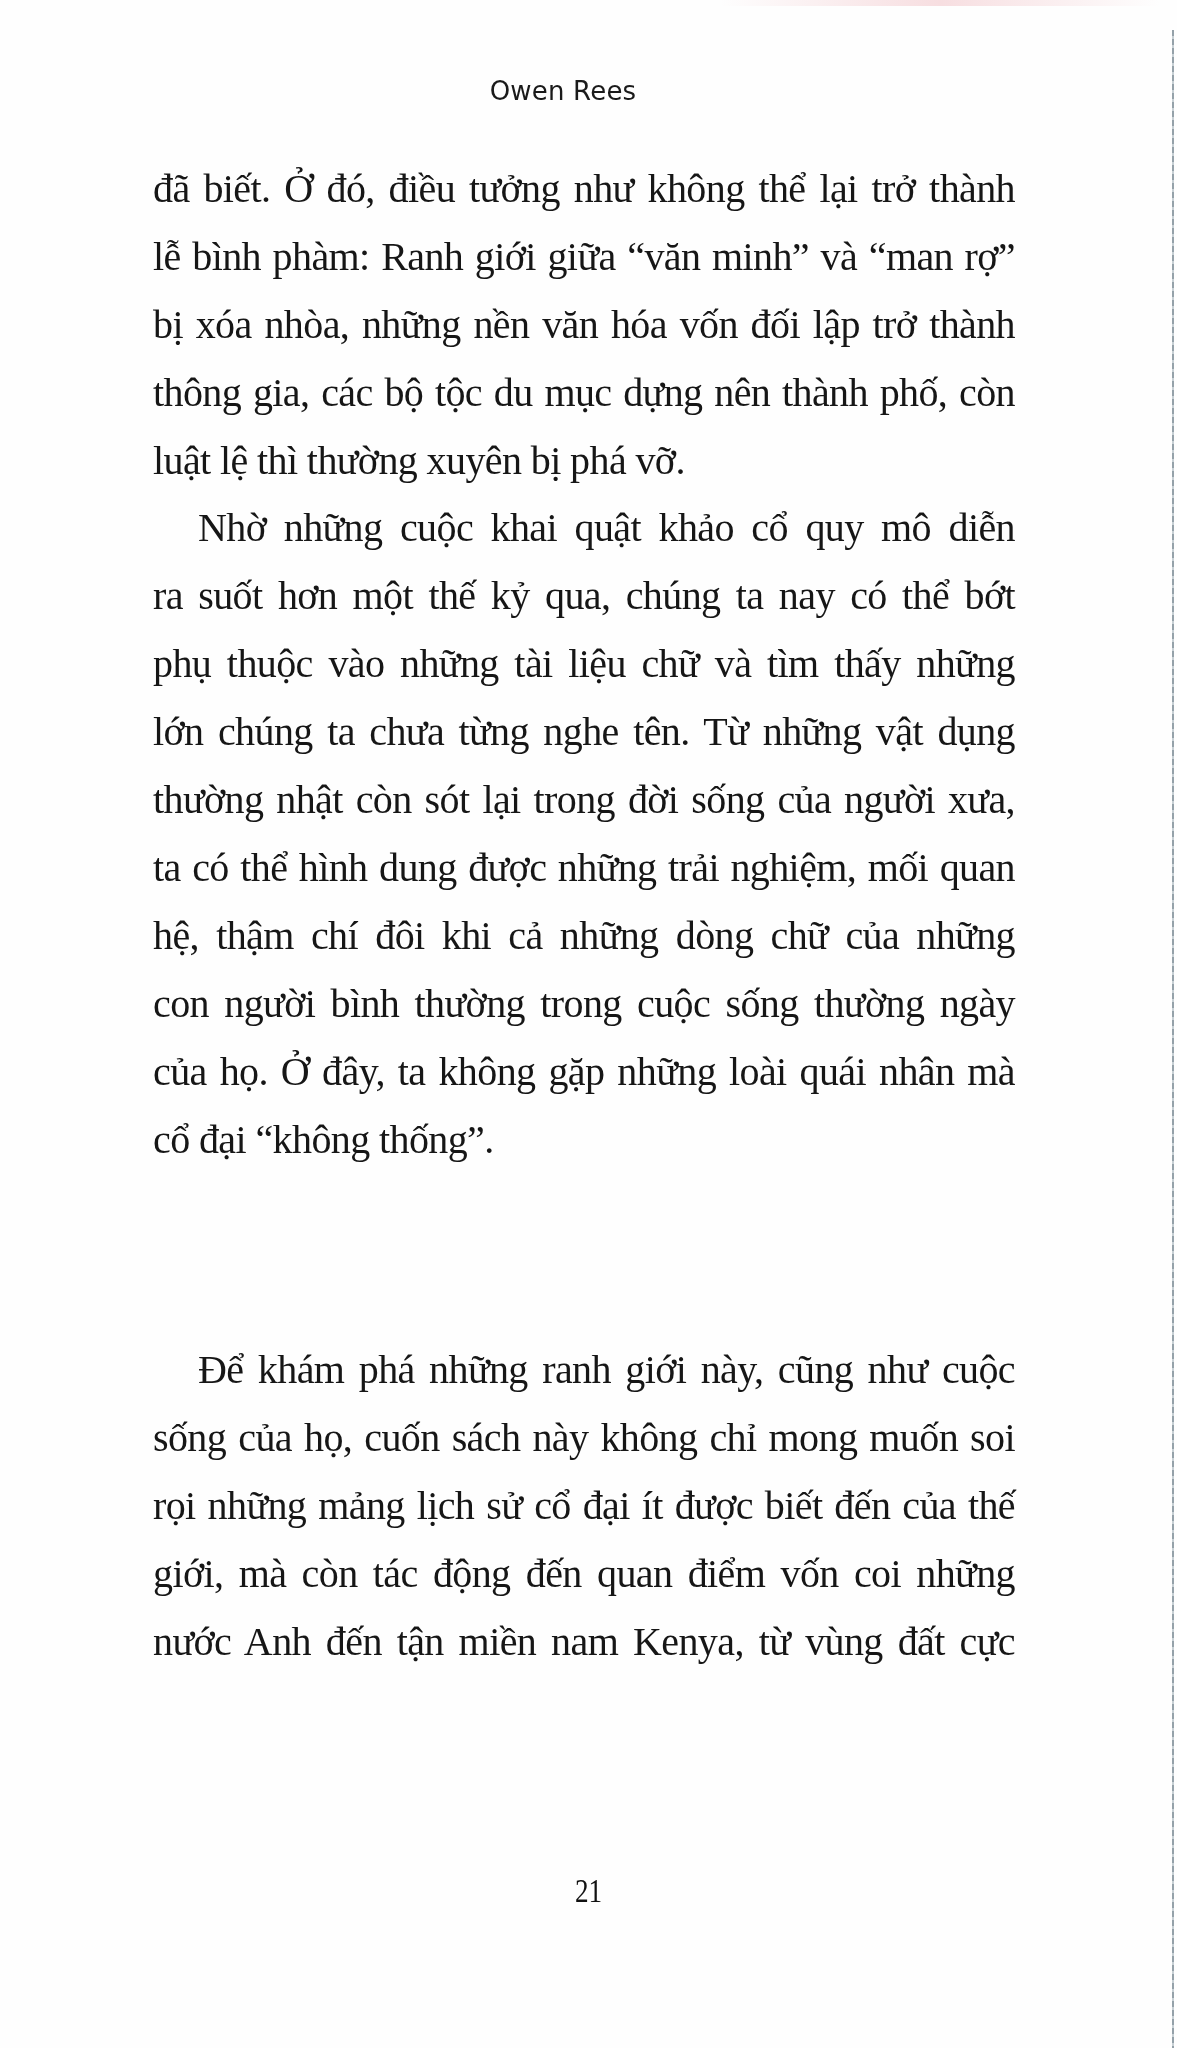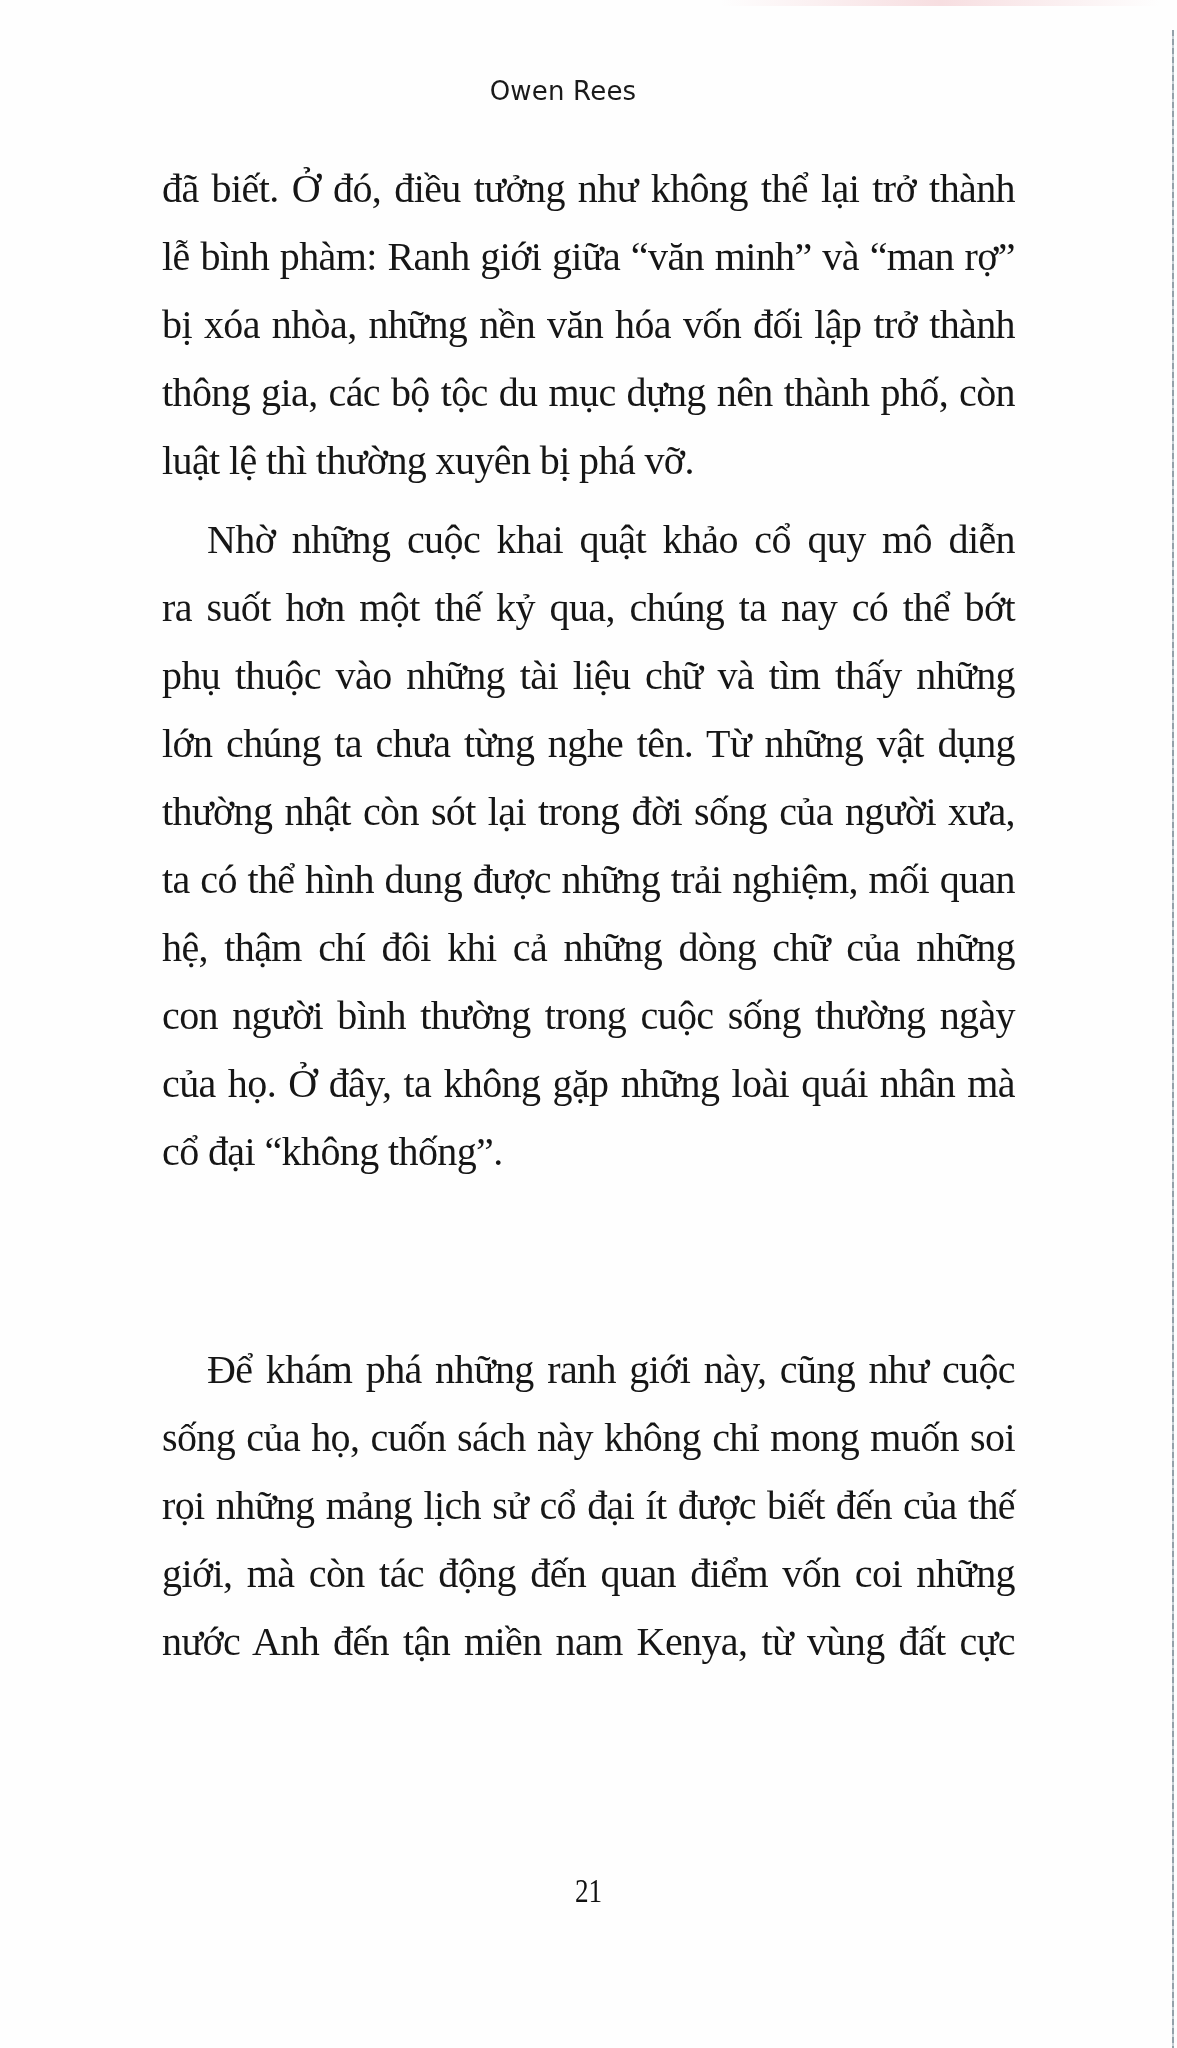--- a/index.html
+++ b/index.html
@@ -22,26 +22,26 @@
     position: absolute; top: 76px; left: 0; width: 1126px; text-align: center;
     font-family: "DejaVu Sans", sans-serif; font-size: 26px; letter-spacing: 0.2px; color: #1a1a1a;
     font-weight: normal;
   }
   .para {
     position: absolute; left: 153px; width: 862px;
     font-family: "Liberation Serif", serif; font-size: 40px; letter-spacing: -0.6px;
   }
   .line {
     height: 68px; line-height: 68px; white-space: nowrap;
-    text-align: justify; text-align-last: justify; margin-left: 9px;
+    text-align: justify; text-align-last: justify;
   }
   .line.last { text-align-last: left; }
   .line.indent { padding-left: 45px; }
   .p1 { top: 155px; }
-  .p2 { top: 506px; }
+  .p2 { top: 494px; }
   .p3 { top: 1336px; }
   .page-number {
     position: absolute; top: 1872px; left: 0; width: 1177px; text-align: center;
     font-family: "Liberation Serif", serif; font-size: 34px; color: #111;
     transform: scaleX(0.8);
   }
 </style>
 </head>
 <body>
 

